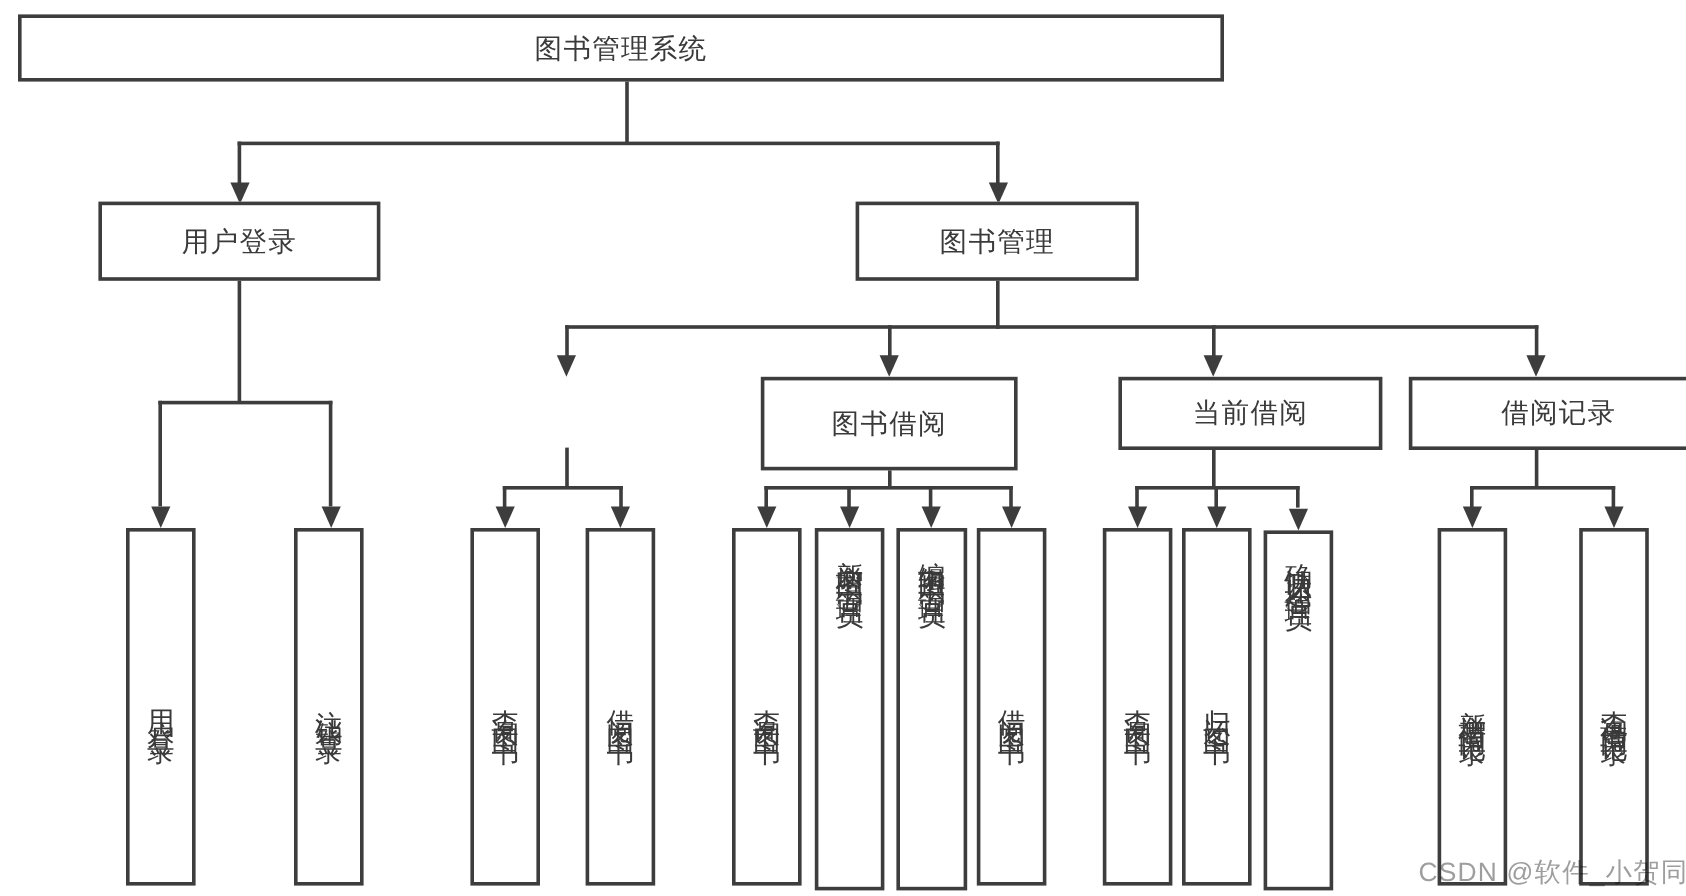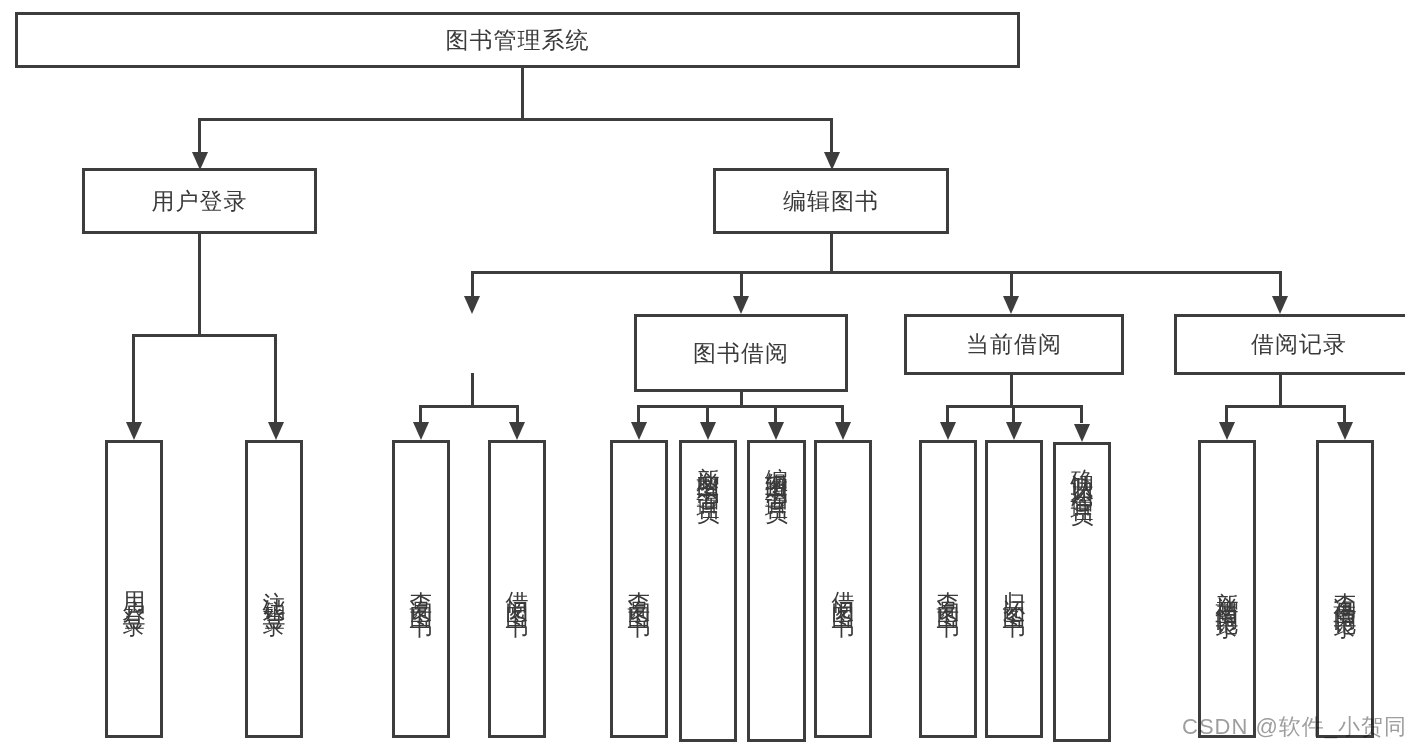--- a/index.html
+++ b/index.html
@@ -64,42 +64,42 @@
   <div class="hbox" style="left:15px;top:12px;width:1005px;height:56px">图书管理系统</div>
 
   <div class="vline" style="left:521px;top:66px;height:54px"></div>
   <div class="hline" style="left:198px;top:118px;width:635px"></div>
   <div class="vline" style="left:198px;top:118px;height:36px"></div>
   <div class="arrow" style="left:192px;top:152px"></div>
   <div class="vline" style="left:830px;top:118px;height:36px"></div>
   <div class="arrow" style="left:824px;top:152px"></div>
 
   <div class="hbox" style="left:82px;top:168px;width:235px;height:66px">用户登录</div>
-  <div class="hbox" style="left:713px;top:168px;width:236px;height:66px">编辑图书</div>
+  <div class="hbox" style="left:713px;top:168px;width:236px;height:66px">图书管理</div>
 
   <div class="vline" style="left:198px;top:232px;height:104px"></div>
   <div class="hline" style="left:132px;top:334px;width:145px"></div>
   <div class="vline" style="left:132px;top:334px;height:88px"></div>
   <div class="arrow" style="left:126px;top:422px"></div>
   <div class="vline" style="left:274px;top:334px;height:88px"></div>
   <div class="arrow" style="left:268px;top:422px"></div>
 
   <div class="vline" style="left:830px;top:232px;height:42px"></div>
   <div class="hline" style="left:471px;top:271px;width:811px"></div>
   <div class="vline" style="left:471px;top:271px;height:27px"></div>
   <div class="arrow" style="left:464px;top:296px"></div>
   <div class="vline" style="left:740px;top:271px;height:27px"></div>
   <div class="arrow" style="left:733px;top:296px"></div>
   <div class="vline" style="left:1010px;top:271px;height:27px"></div>
   <div class="arrow" style="left:1003px;top:296px"></div>
   <div class="vline" style="left:1279px;top:271px;height:27px"></div>
   <div class="arrow" style="left:1272px;top:296px"></div>
 
   <div class="hbox" style="left:634px;top:314px;width:214px;height:78px">图书借阅</div>
-  <div class="hbox" style="left:904px;top:314px;width:220px;height:61px">当前借阅</div>
+  <div class="hbox" style="left:932px;top:314px;width:220px;height:61px">当前借阅</div>
   <div class="hbox" style="left:1174px;top:314px;width:250px;height:61px">借阅记录</div>
 
   <div class="vline" style="left:471px;top:373px;height:34px"></div>
   <div class="hline" style="left:419px;top:405px;width:100px"></div>
   <div class="vline" style="left:419px;top:405px;height:18px"></div>
   <div class="arrow" style="left:413px;top:422px"></div>
   <div class="vline" style="left:516px;top:405px;height:18px"></div>
   <div class="arrow" style="left:509px;top:422px"></div>
 
   <div class="vline" style="left:740px;top:373px;height:34px"></div>

